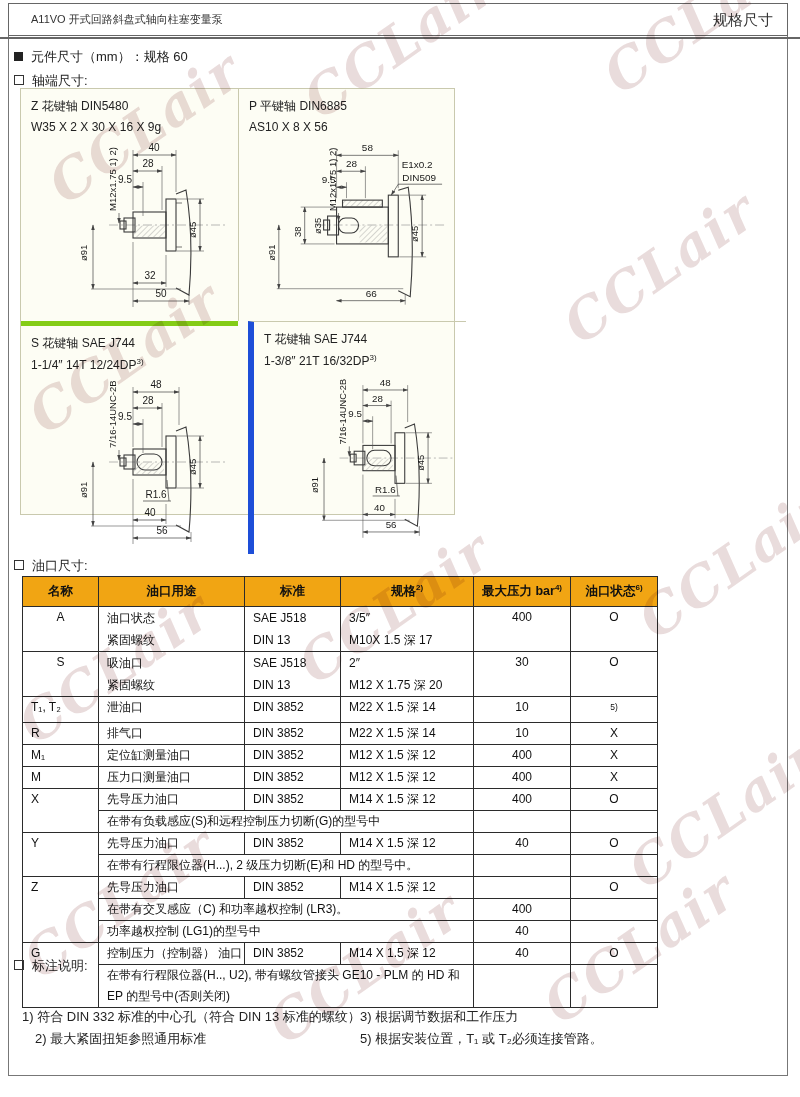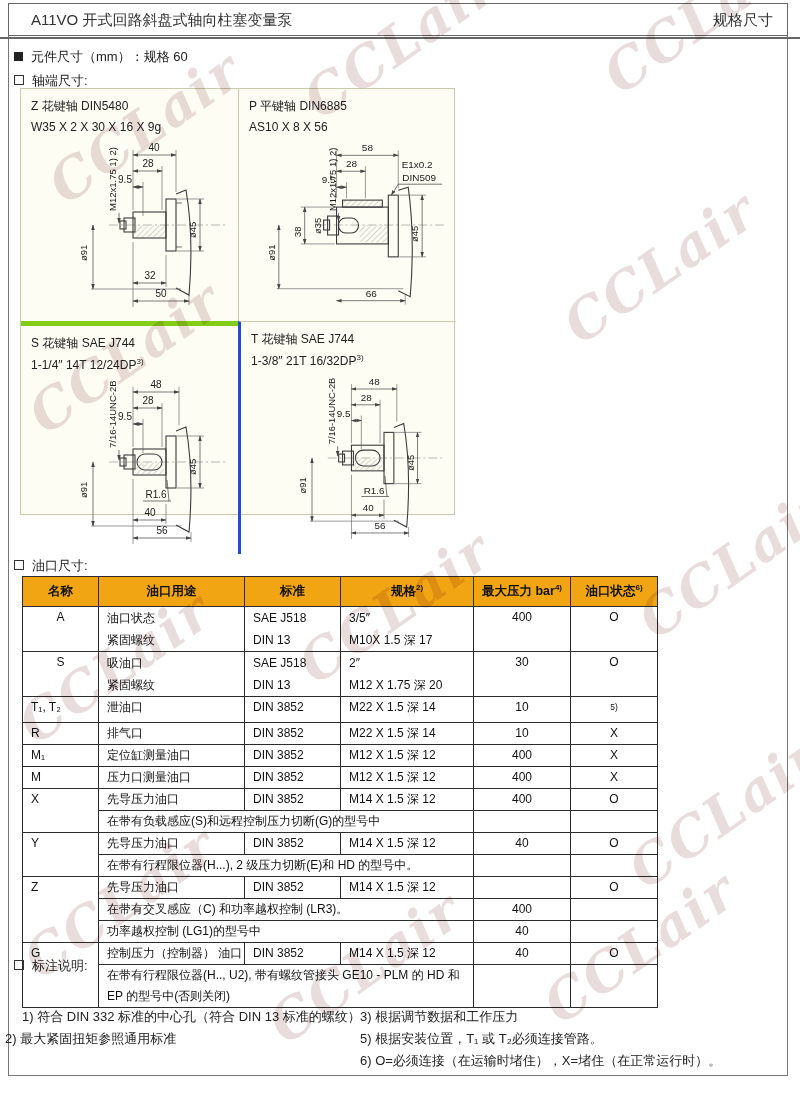--- a/index.html
+++ b/index.html
@@ -7,34 +7,34 @@
         font-family:"Liberation Sans",sans-serif;color:#222;}
   .frame{position:absolute;left:8px;top:3px;width:778px;height:1072px;
          border-left:1px solid #777;border-right:1px solid #777;border-bottom:1px solid #777;}
   
   .wm{position:absolute;font-family:"DejaVu Serif",serif;font-weight:bold;font-style:italic;
       font-size:54px;letter-spacing:2px;color:#d4b9b9;opacity:.5;transform:rotate(-35deg);
       white-space:nowrap;pointer-events:none;z-index:6;mix-blend-mode:multiply;}
   
   .topbar{position:absolute;left:8px;top:3px;width:778px;height:31px;border:1px solid #666;
           background:#fff;z-index:2;}
-  .topbar .t{position:absolute;left:22px;top:0;line-height:31px;font-size:15px;color:#333;}
+  .topbar .t{position:absolute;left:22px;top:0;line-height:31px;font-size:11px;color:#333;}
   .topbar .r{position:absolute;right:14px;top:0;line-height:31px;font-size:15px;color:#333;}
   .rule{position:absolute;left:0;top:37px;width:800px;height:2px;background:#666;z-index:2;}
   .sec{position:absolute;font-size:13px;color:#222;z-index:3;}
   .sq-f{display:inline-block;width:9px;height:9px;background:#222;margin-right:8px;}
   .sq-o{display:inline-block;width:8px;height:8px;border:1.5px solid #333;margin-right:8px;}
   
   .grid{position:absolute;left:20px;top:88px;width:435px;height:427px;background:#fdfdf4;
         border:1px solid #c9c9ae;box-sizing:border-box;z-index:1;}
   .panel{position:absolute;box-sizing:border-box;}
   .p1{left:0;top:0;width:217px;height:232px;}
   .p2{left:217px;top:0;width:218px;height:232px;border-left:1px solid #c9c9ae;}
   .p3{left:0;top:232px;width:217px;height:233px;border-top:5px solid #84cc16;}
-  .p4{left:217px;top:232px;width:218px;height:233px;border-left:3px solid #1d4ed8;border-top:1px solid #c9c9ae;}
+  .p4{left:227px;top:232px;width:218px;height:233px;border-left:6px solid #1d4ed8;border-top:1px solid #c9c9ae;}
   .ptitle{position:absolute;left:10px;top:9px;font-size:12px;color:#222;}
   .psub{position:absolute;left:10px;top:31px;font-size:12px;color:#222;}
   .psub sup{font-size:8px;}
   .draw{position:absolute;left:0;top:48px;width:100%;height:180px;}
   
   .pt{fill:none;stroke:#3b3b3b;stroke-width:1.1;}
   .pth{fill:url(#hch);stroke:#3b3b3b;stroke-width:1.1;}
   .thin{stroke:#3b3b3b;stroke-width:.7;fill:none;}
   .cl{stroke:#999;stroke-width:.7;stroke-dasharray:9 3 2 3;}
   .ext{stroke:#555;stroke-width:.6;}
@@ -444,18 +444,17 @@
         <td class="tC"></td>
         <td class="tC"></td>
       </tr>
     </tbody>
   </table>
 
   <div class="sec" style="left:14px;top:957px">
     <span class="sq-o"></span><span>标注说明:</span>
   </div>
   <div class="note-line" style="left:22px;top:1008px">1) 符合 DIN 332 标准的中心孔（符合 DIN 13 标准的螺纹）</div>
-  <div class="note-line" style="left:5px;top:1030px">2) 最大紧固扭矩参照通用标准</div>
+  <div class="note-line" style="left:35px;top:1030px">2) 最大紧固扭矩参照通用标准</div>
   <div class="note-line" style="left:360px;top:1008px">3) 根据调节数据和工作压力</div>
   <div class="note-line" style="left:360px;top:1030px">5) 根据安装位置，T₁ 或 T₂必须连接管路。</div>
-  <div class="note-line" style="left:360px;top:1052px">6) O=必须连接（在运输时堵住），X=堵住（在正常运行时）。</div>
 
 </div>
 
 </body></html>

